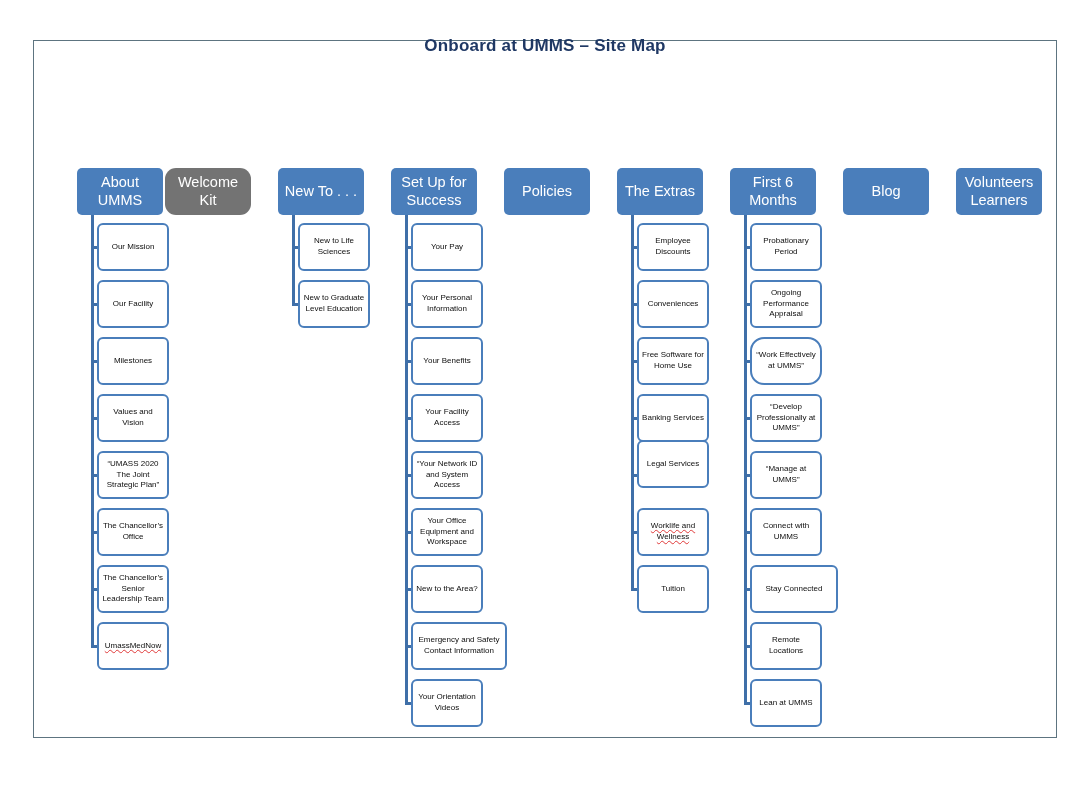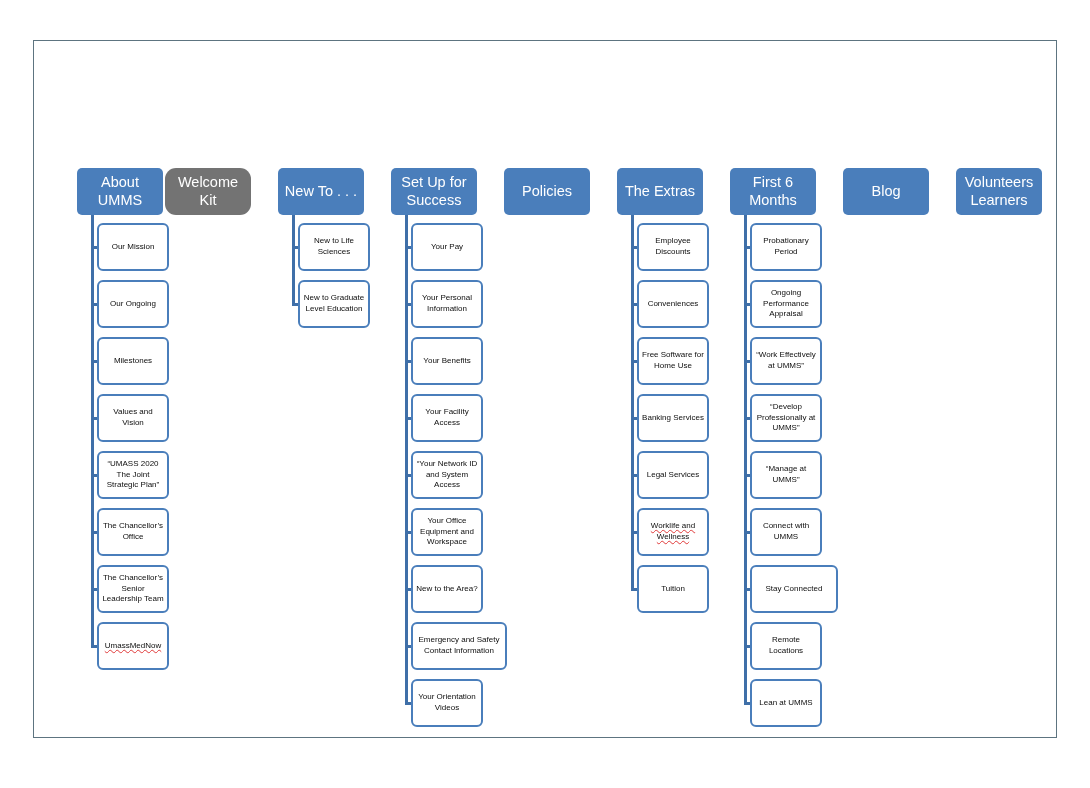--- a/index.html
+++ b/index.html
@@ -114,32 +114,33 @@
     text-decoration-color: #e03a3a;
     text-decoration-style: wavy;
     text-decoration-skip-ink: none;
   }
 </style>
 </head>
 <body>
 
 <div id="page">
   <div id="frame"></div>
+  <div id="title">Onboard at UMMS – Site Map</div>
   <div id="columns-root">
       <div class="column" style="left: 52px; width: 86px; margin-left: 25px;">
         <div class="header-box" style="height: 47px; background: rgb(74, 126, 187); color: rgb(255, 255, 255);">About UMMS</div>
         <div class="children">
           <div class="trunk" style="top: 0px; height: 431px; background: rgb(63, 111, 168);"></div>
           <div class="stub" style="top: 31px; width: 6px; background: rgb(63, 111, 168);"></div>
           <div class="node" style="top: 8px; left: 20px; width: 72px; height: 48px; border-color: rgb(74, 126, 187); background: rgb(255, 255, 255); color: rgb(13, 13, 13);">
             <span>Our Mission</span>
           </div>
           <div class="stub" style="top: 88px; width: 6px; background: rgb(63, 111, 168);"></div>
           <div class="node" style="top: 65px; left: 20px; width: 72px; height: 48px; border-color: rgb(74, 126, 187); background: rgb(255, 255, 255); color: rgb(13, 13, 13);">
-            <span>Our Ongoing</span>
+            <span>Our Facility</span>
           </div>
           <div class="stub" style="top: 145px; width: 6px; background: rgb(63, 111, 168);"></div>
           <div class="node" style="top: 122px; left: 20px; width: 72px; height: 48px; border-color: rgb(74, 126, 187); background: rgb(255, 255, 255); color: rgb(13, 13, 13);">
             <span>Milestones</span>
           </div>
           <div class="stub" style="top: 202px; width: 6px; background: rgb(63, 111, 168);"></div>
           <div class="node" style="top: 179px; left: 20px; width: 72px; height: 48px; border-color: rgb(74, 126, 187); background: rgb(255, 255, 255); color: rgb(13, 13, 13);">
             <span>Values and Vision</span>
           </div>
           <div class="stub" style="top: 259px; width: 6px; background: rgb(63, 111, 168);"></div>
@@ -236,21 +237,21 @@
           </div>
           <div class="stub" style="top: 145px; width: 6px; background: rgb(63, 111, 168);"></div>
           <div class="node" style="top: 122px; left: 20px; width: 72px; height: 48px; border-color: rgb(74, 126, 187); background: rgb(255, 255, 255); color: rgb(13, 13, 13);">
             <span>Free Software for Home Use</span>
           </div>
           <div class="stub" style="top: 202px; width: 6px; background: rgb(63, 111, 168);"></div>
           <div class="node" style="top: 179px; left: 20px; width: 72px; height: 48px; border-color: rgb(74, 126, 187); background: rgb(255, 255, 255); color: rgb(13, 13, 13);">
             <span>Banking Services</span>
           </div>
           <div class="stub" style="top: 259px; width: 6px; background: rgb(63, 111, 168);"></div>
-          <div class="node" style="top: 236px; left: 20px; width: 72px; height: 48px; border-color: rgb(74, 126, 187); background: rgb(255, 255, 255); color: rgb(13, 13, 13);">
+          <div class="node" style="top: 225px; left: 20px; width: 72px; height: 48px; border-color: rgb(74, 126, 187); background: rgb(255, 255, 255); color: rgb(13, 13, 13);">
             <span>Legal Services</span>
           </div>
           <div class="stub" style="top: 316px; width: 6px; background: rgb(63, 111, 168);"></div>
           <div class="node" style="top: 293px; left: 20px; width: 72px; height: 48px; border-color: rgb(74, 126, 187); background: rgb(255, 255, 255); color: rgb(13, 13, 13);">
             <span class="spell">Worklife and Wellness</span>
           </div>
           <div class="stub" style="top: 373px; width: 6px; background: rgb(63, 111, 168);"></div>
           <div class="node" style="top: 350px; left: 20px; width: 72px; height: 48px; border-color: rgb(74, 126, 187); background: rgb(255, 255, 255); color: rgb(13, 13, 13); text-align: right;">
             <span>Tuition</span>
           </div>
@@ -262,21 +263,21 @@
           <div class="trunk" style="top: 0px; height: 488px; background: rgb(63, 111, 168);"></div>
           <div class="stub" style="top: 31px; width: 6px; background: rgb(63, 111, 168);"></div>
           <div class="node" style="top: 8px; left: 20px; width: 72px; height: 48px; border-color: rgb(74, 126, 187); background: rgb(255, 255, 255); color: rgb(13, 13, 13);">
             <span>Probationary Period</span>
           </div>
           <div class="stub" style="top: 88px; width: 6px; background: rgb(63, 111, 168);"></div>
           <div class="node" style="top: 65px; left: 20px; width: 72px; height: 48px; border-color: rgb(74, 126, 187); background: rgb(255, 255, 255); color: rgb(13, 13, 13);">
             <span>Ongoing Performance Appraisal</span>
           </div>
           <div class="stub" style="top: 145px; width: 6px; background: rgb(63, 111, 168);"></div>
-          <div class="node" style="top: 122px; left: 20px; width: 72px; height: 48px; border-color: rgb(74, 126, 187); background: rgb(255, 255, 255); color: rgb(13, 13, 13);">
+          <div class="node" style="top: 122px; left: 20px; width: 72px; height: 48px; border-color: rgb(74, 126, 187); background: rgb(255, 255, 255); color: rgb(13, 13, 13); border-radius: 14px;">
             <span>“Work Effectively at UMMS”</span>
           </div>
           <div class="stub" style="top: 202px; width: 6px; background: rgb(63, 111, 168);"></div>
           <div class="node" style="top: 179px; left: 20px; width: 72px; height: 48px; border-color: rgb(74, 126, 187); background: rgb(255, 255, 255); color: rgb(13, 13, 13);">
             <span>“Develop Professionally at UMMS”</span>
           </div>
           <div class="stub" style="top: 259px; width: 6px; background: rgb(63, 111, 168);"></div>
           <div class="node" style="top: 236px; left: 20px; width: 72px; height: 48px; border-color: rgb(74, 126, 187); background: rgb(255, 255, 255); color: rgb(13, 13, 13);">
             <span>“Manage at UMMS”</span>
           </div>

